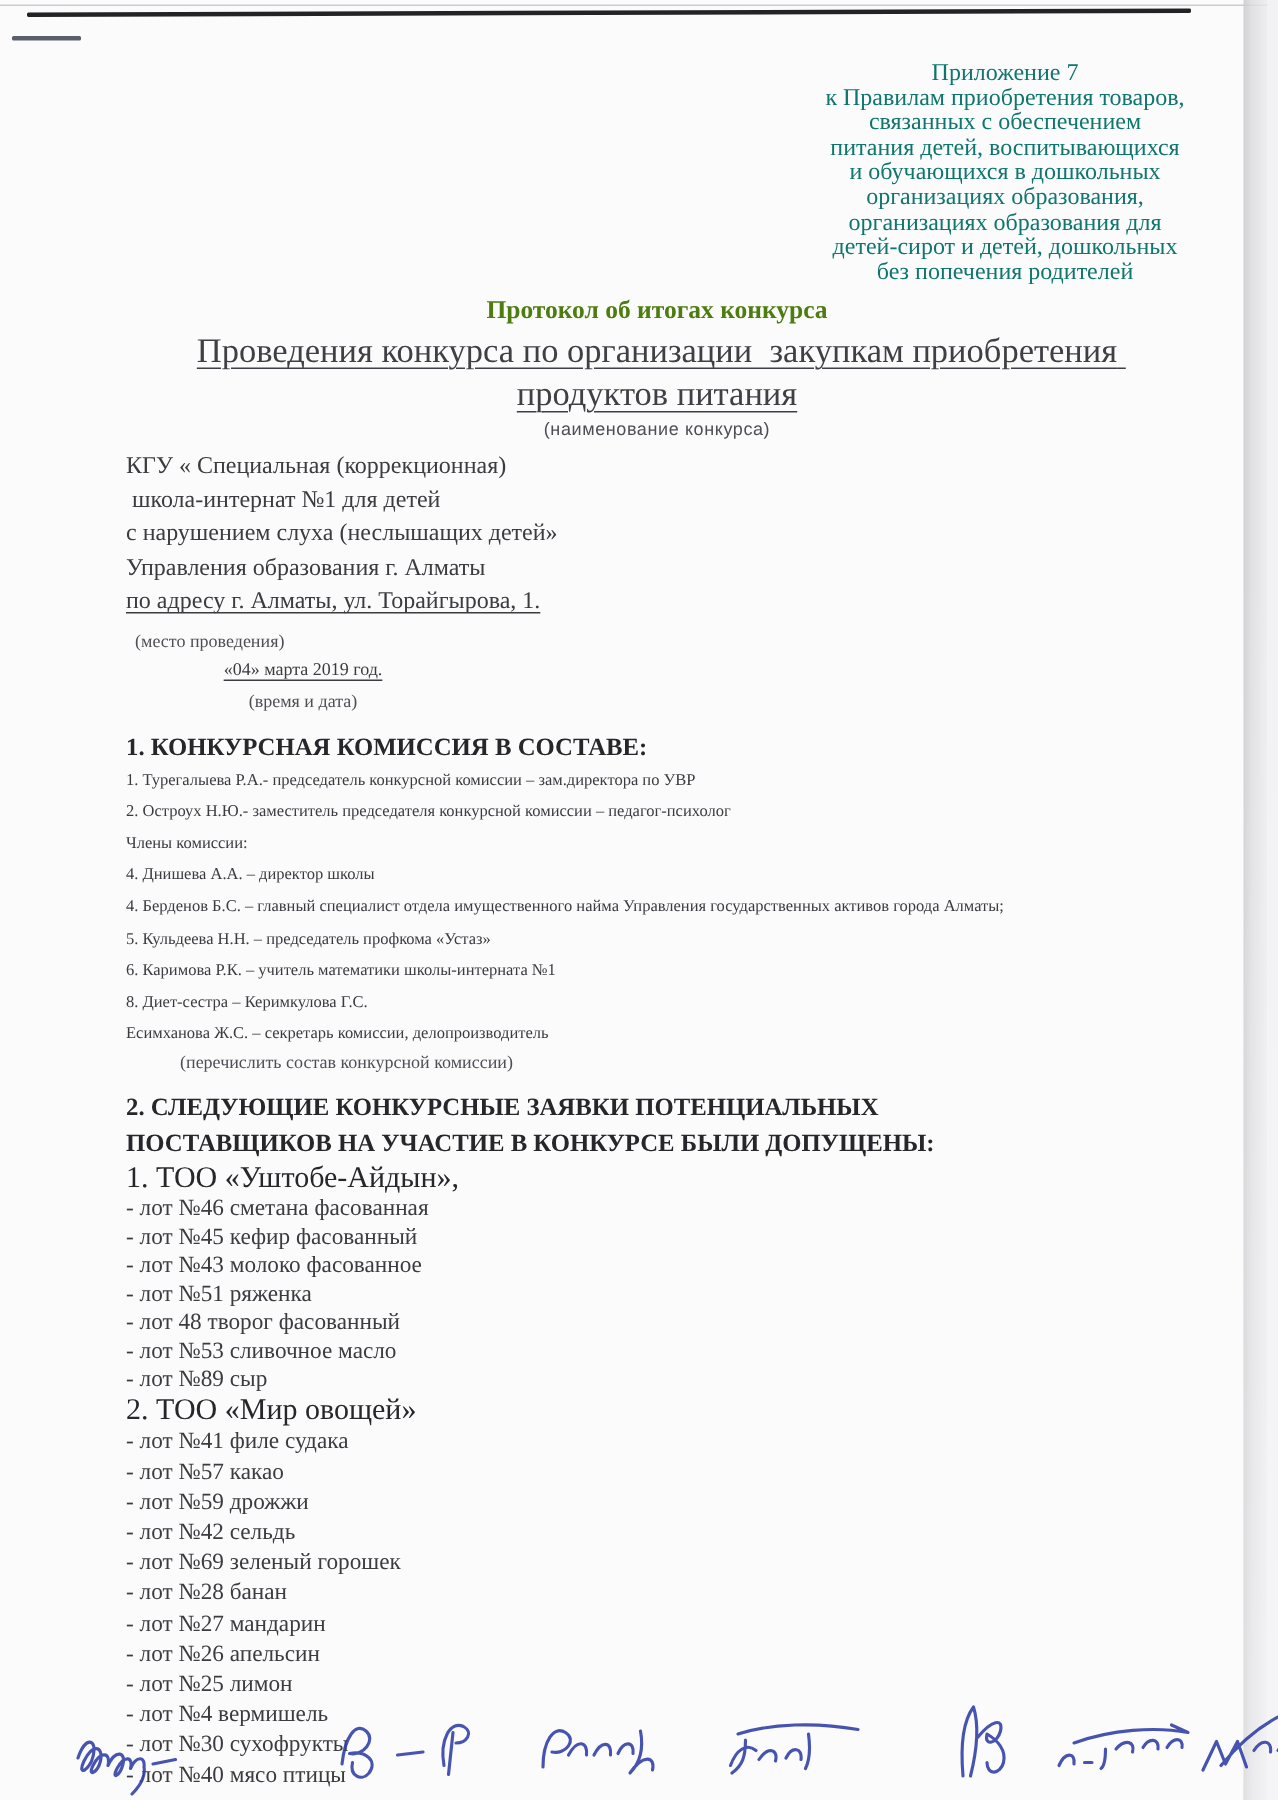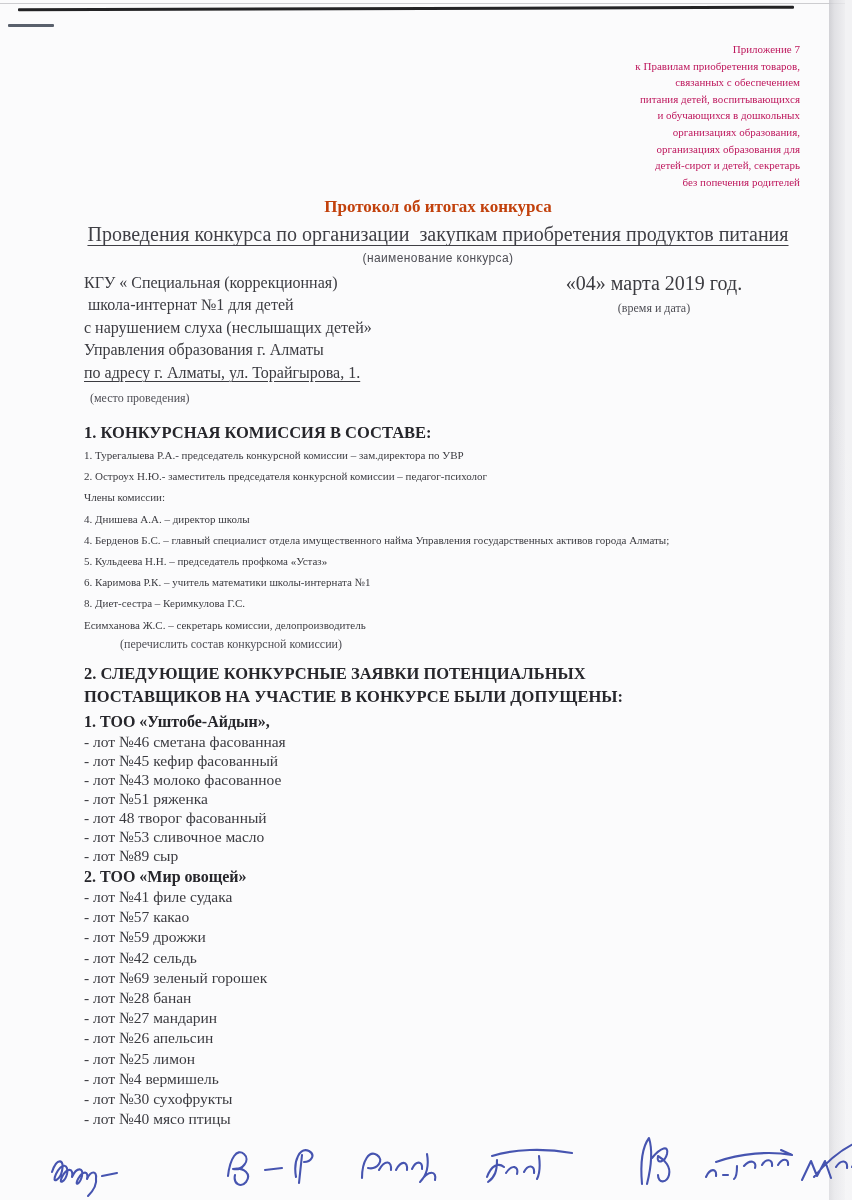--- a/index.html
+++ b/index.html
@@ -11,42 +11,42 @@
   
   .top-hairline{position:absolute;left:0;top:3px;width:852px;height:1px;background:#b9b9bd;opacity:.7;}
   .top-rule{position:absolute;left:18px;top:7px;width:776px;height:3px;background:#232325;transform:rotate(-0.2deg);border-radius:1px;}
   .top-dash{position:absolute;left:8px;top:24px;width:46px;height:3px;background:#59606c;border-radius:1px;}
   .edge-strip{position:absolute;top:0;left:829px;width:16px;height:1200px;
     background:linear-gradient(to right,#c7c7cc 0,#dbdbdf 35%,#ebebee 100%);opacity:.8;}
   .edge-outer{position:absolute;top:0;left:845px;width:7px;height:1200px;background:#f2f2f4;}
   .edge-fade{position:absolute;top:0;left:829px;width:23px;height:1200px;
     background:linear-gradient(to bottom,rgba(251,251,252,0) 0,rgba(251,251,252,0) 30%,rgba(251,251,252,.35) 100%);}
   
-  .appendix{position:absolute;top:41px;left:540px;width:260px;text-align:right;
-    font-size:11px;line-height:16.6px;color:#be185d;}
+  .appendix{position:absolute;top:41px;left:540px;width:260px;text-align:center;
+    font-size:16px;line-height:16.6px;color:#0f766e;}
   
   .doc{position:absolute;left:84px;top:196px;width:708px;}
-  .doc-title{text-align:center;font-weight:bold;font-size:17px;line-height:22px;color:#c2410c;}
-  .doc-subtitle{margin:2px auto 0;text-align:center;font-size:20px;line-height:28.5px;color:#3f3f45;
+  .doc-title{text-align:center;font-weight:bold;font-size:17px;line-height:22px;color:#4d7c0f;}
+  .doc-subtitle{margin:2px auto 0;text-align:center;font-size:23px;line-height:28.5px;color:#3f3f45;
     text-decoration:underline;text-underline-offset:4px;text-decoration-thickness:1px;white-space:pre-wrap;}
   .caption{font-size:12px;color:#4e4e55;}
   .subtitle-caption{text-align:center;font-family:"Liberation Sans",sans-serif;letter-spacing:.4px;margin:2px 0 7px;}
-  .info-row{display:flex;}
+  .info-row{display:flex;flex-direction:column;}
   .org-col{width:452px;font-size:16px;line-height:22.6px;}
   .org-line{white-space:pre-wrap;}
   .org-address{text-decoration:underline;text-underline-offset:3px;text-decoration-thickness:1px;}
   .org-caption{margin:3px 0 0 6px;}
   .date-col{width:236px;text-align:center;}
-  .date-value{font-size:20px;text-underline-offset:3px;text-decoration-thickness:1px;}
+  .date-value{font-size:12px;text-decoration:underline;text-underline-offset:3px;text-decoration-thickness:1px;}
   .date-caption{margin-top:6px;}
   .sec-heading{font-weight:bold;font-size:16.5px;line-height:21px;color:#26262b;margin:12px 0 2px;}
   .member-line{font-size:11px;line-height:21.2px;max-width:656px;}
   .members-caption{margin:1px 0 0 36px;}
   .sec2-heading{max-width:632px;line-height:23.5px;margin-top:10px;margin-bottom:2px;}
-  .supplier-name{font-weight:bold;font-size:16px;line-height:21px;margin-top:1px;color:#26262b;}
+  .supplier-name{font-weight:normal;font-size:20px;line-height:21px;margin-top:1px;color:#26262b;}
   .lots1 .lot-line{font-size:15.5px;line-height:19px;}
   .lots2 .lot-line{font-size:15.5px;line-height:20.2px;}
   
   .signatures{position:absolute;left:0;top:1120px;width:852px;height:80px;}
   .signatures path{fill:none;stroke-linecap:round;stroke-linejoin:round;}
 </style>
 </head>
 <body>
 
 <div class="page">
@@ -59,21 +59,21 @@
   <div class="edge-fade"></div>
 
   <div class="appendix">
       <div class="appendix-line">Приложение 7</div>
       <div class="appendix-line">к Правилам приобретения товаров,</div>
       <div class="appendix-line">связанных с обеспечением</div>
       <div class="appendix-line">питания детей, воспитывающихся</div>
       <div class="appendix-line">и обучающихся в дошкольных</div>
       <div class="appendix-line">организациях образования,</div>
       <div class="appendix-line">организациях образования для</div>
-      <div class="appendix-line">детей-сирот и детей, секретарь</div>
+      <div class="appendix-line">детей-сирот и детей, дошкольных</div>
       <div class="appendix-line">без попечения родителей</div>
     </div>
 
   <div class="doc">
 
     <div class="doc-title">Протокол об итогах конкурса</div>
     <div class="doc-subtitle">Проведения конкурса по организации  закупкам приобретения продуктов питания</div>
     <div class="subtitle-caption caption">(наименование конкурса)</div>
 
     <div class="info-row">

